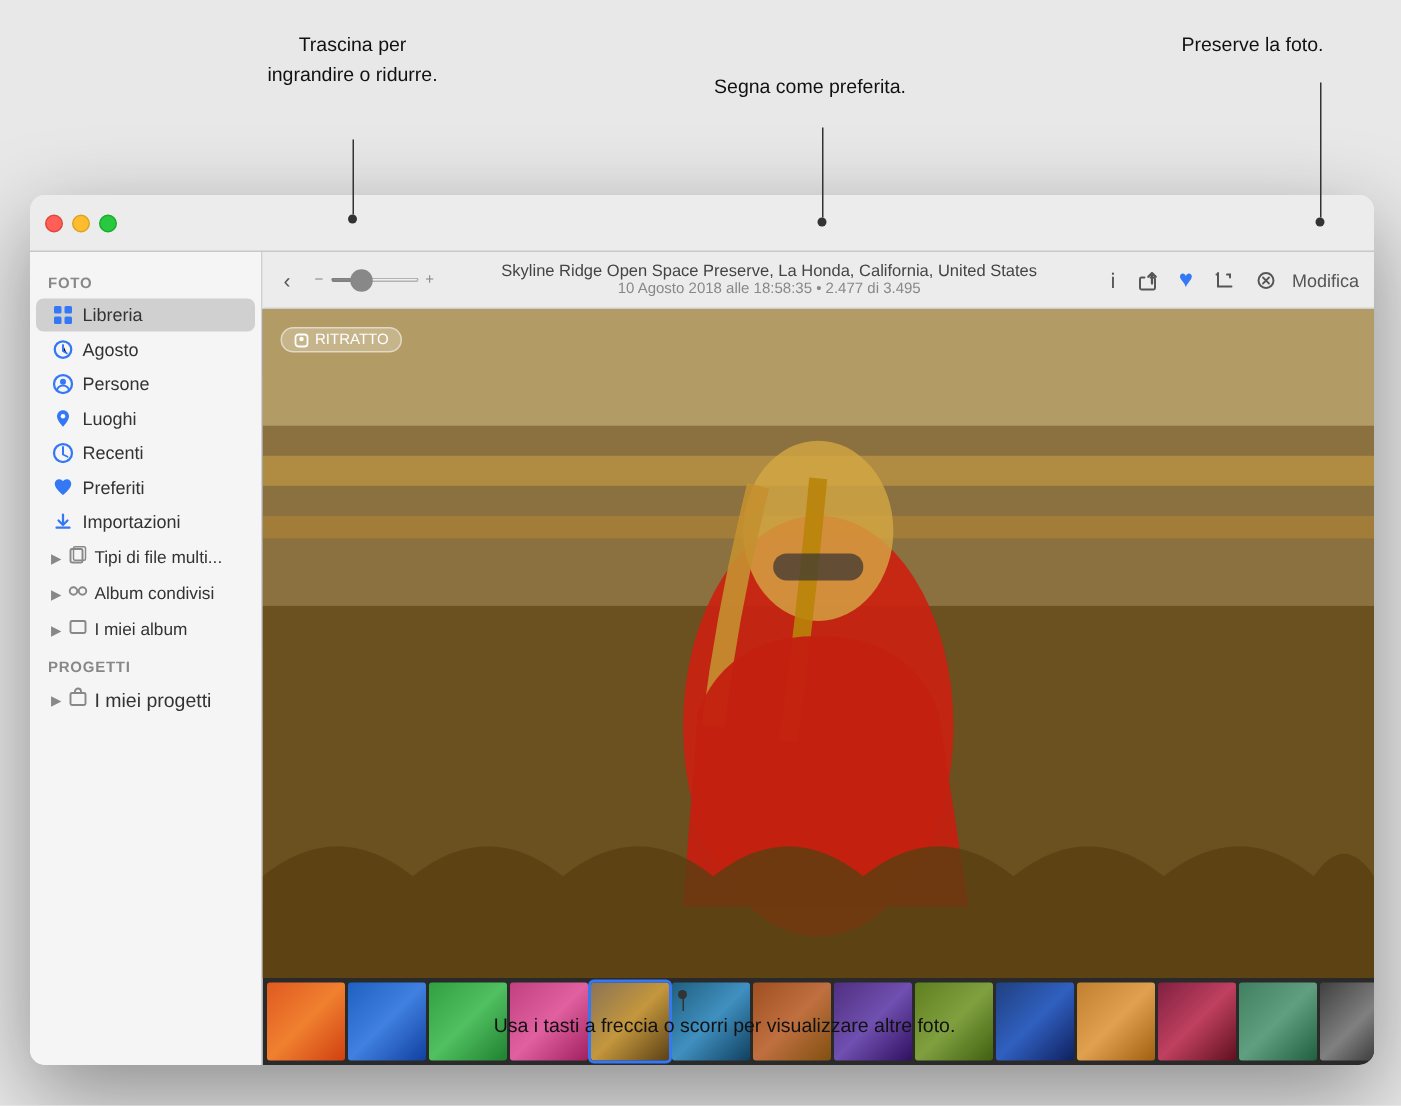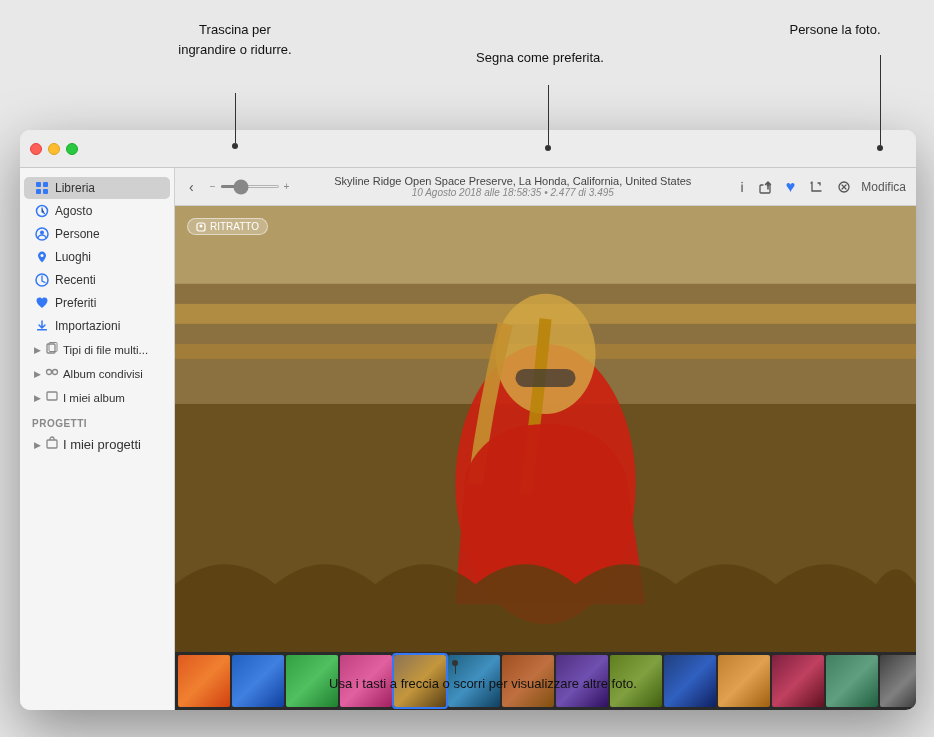--- a/index.html
+++ b/index.html
@@ -161,21 +161,20 @@
       text-align: center;
     }
     .photo-title {
       font-size: 11px;
       color: #444;
       font-weight: 500;
     }
     .photo-subtitle {
       font-size: 10px;
       color: #888;
-      font-style: italic;
     }
     .toolbar-actions {
       display: flex;
       align-items: center;
       gap: 6px;
     }
     .edit-btn {
       font-size: 12px;
       color: #555;
       cursor: pointer;
@@ -314,21 +313,21 @@
 ingrandire
 o ridurre.</div>
 
   <div class="ann-line" style="left:235px; top:93px; width:1px; height:50px;"></div>
   <div class="ann-dot" style="left:232px; top:143px;"></div>
 
   <div class="ann-text" style="top:48px; left:440px; width:200px;">Segna come preferita.</div>
   <div class="ann-line" style="left:548px; top:85px; width:1px; height:60px;"></div>
   <div class="ann-dot" style="left:545px; top:145px;"></div>
 
-  <div class="ann-text" style="top:20px; left:760px; width:150px;">Persone la foto.</div>
+  <div class="ann-text" style="top:20px; left:760px; width:150px;">Preserve la foto.</div>
   <div class="ann-line" style="left:880px; top:55px; width:1px; height:90px;"></div>
   <div class="ann-dot" style="left:877px; top:145px;"></div>
 
   <div class="ann-text" style="top:674px; left:300px; width:320px;margin-left:23px;">Usa i tasti a freccia o scorri
 per visualizzare altre foto.</div>
   <div class="ann-line" style="left:455px; top:664px; width:1px; height:10px;"></div>
   <div class="ann-dot" style="left:452px; top:660px;"></div>
 </div>
 
 <div class="window">
@@ -337,20 +336,21 @@
     <div class="traffic-lights">
       <div class="tl tl-red"></div>
       <div class="tl tl-yellow"></div>
       <div class="tl tl-green"></div>
     </div>
   </div>
 
   <div class="content">
 
     <div class="sidebar">
+      <div class="sidebar-section-label">Foto</div>
 
       <div class="sidebar-item active">
         <span class="icon">
           <svg width="14" height="14" viewBox="0 0 14 14" fill="none">
             <rect x="1" y="1" width="5" height="5" rx="1" fill="#3478f6"></rect>
             <rect x="8" y="1" width="5" height="5" rx="1" fill="#3478f6"></rect>
             <rect x="1" y="8" width="5" height="5" rx="1" fill="#3478f6"></rect>
             <rect x="8" y="8" width="5" height="5" rx="1" fill="#3478f6"></rect>
           </svg>
         </span>

